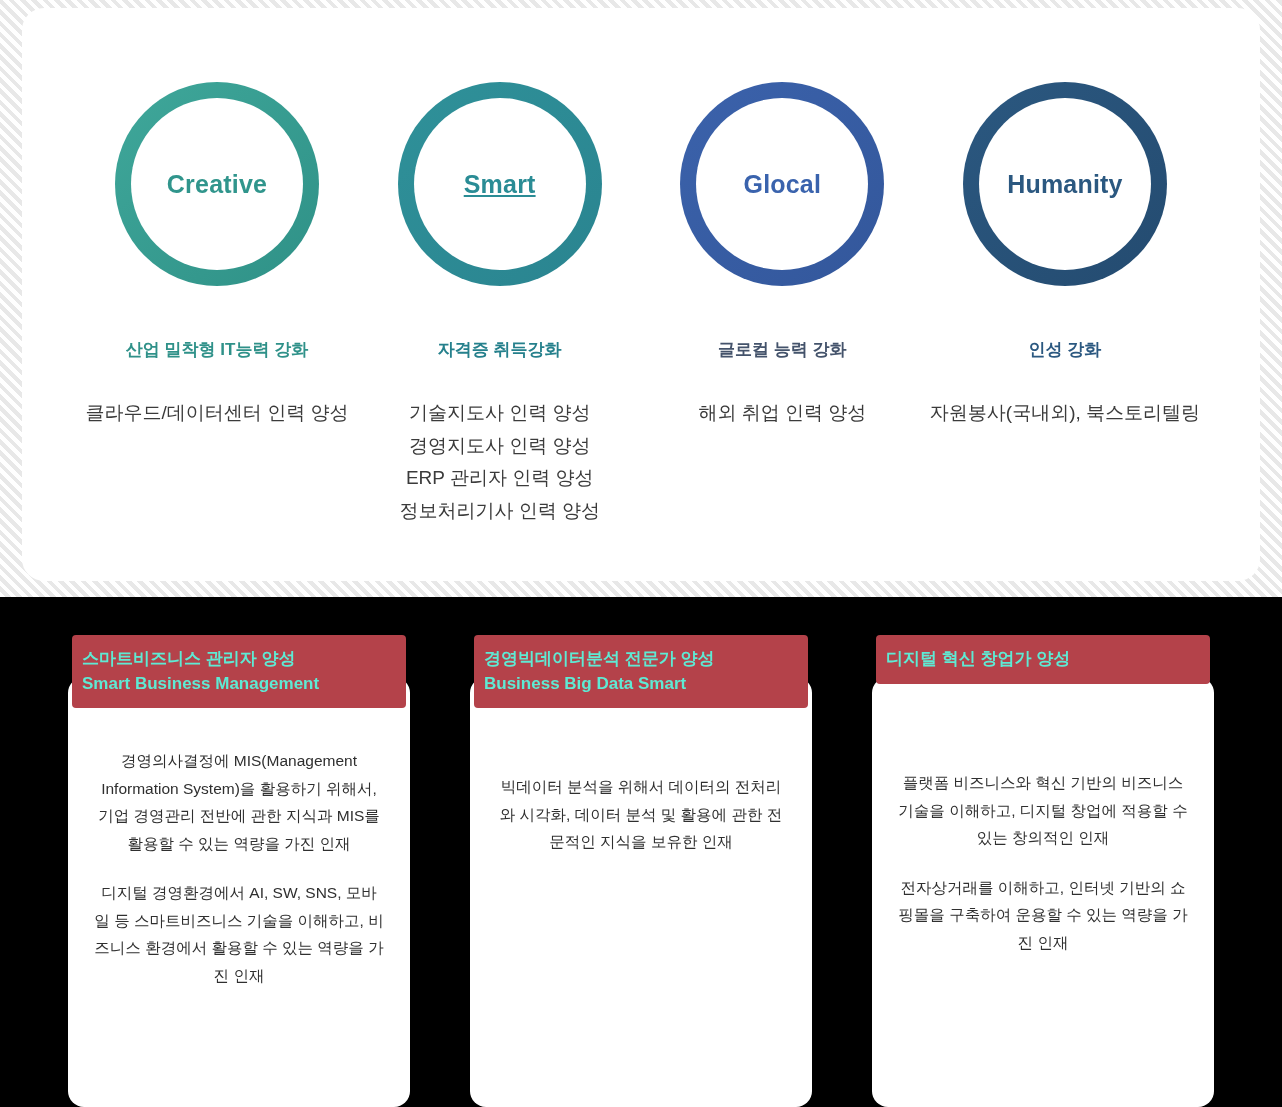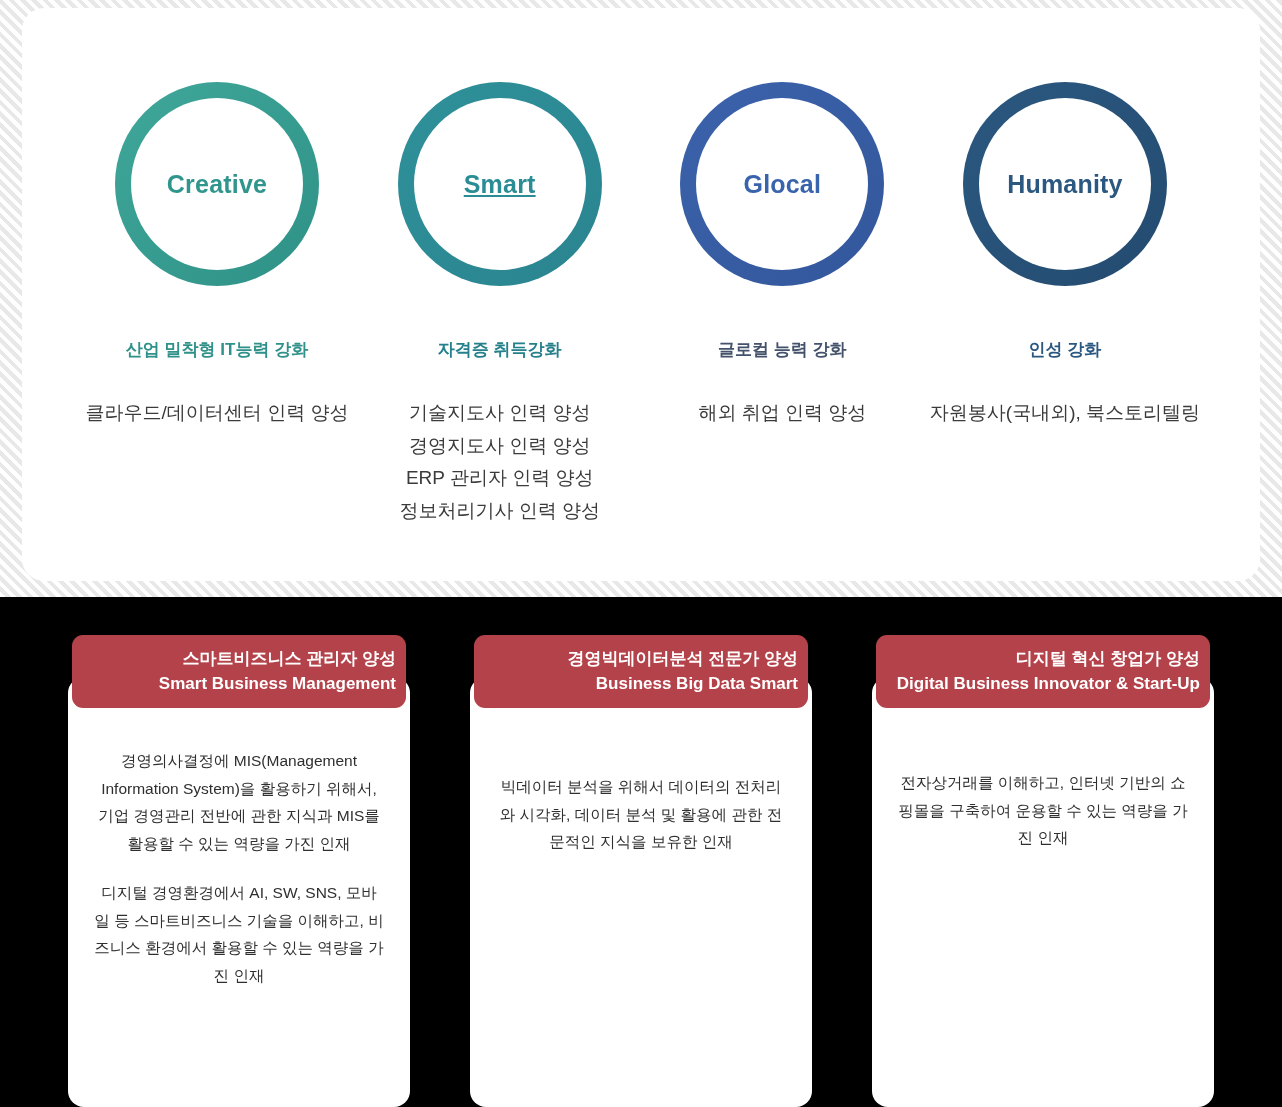--- a/index.html
+++ b/index.html
@@ -121,23 +121,23 @@
     width: 342px;
     min-height: 430px;
     background: #ffffff;
     border-radius: 16px;
     padding: 64px 26px 22px 26px;
   }
   .card-header {
     position: relative;
     z-index: 2;
     background: #b4424a;
-    color: #ffffff;
-    border-radius: 11px;
-    text-align: right;
+    color: #5eead4;
+    border-radius: 4px;
+    text-align: left;
     font-weight: bold;
     font-size: 17px;
     line-height: 1.45;
     padding: 12px 10px;
     width: 334px;
     margin: 0 auto;
   }
   .card-header .ko { display: block; }
   .card-header .en { display: block; }
   .card-text {
@@ -228,23 +228,23 @@
       </div>
       <div class="card-header">
         <span class="ko">경영빅데이터분석 전문가 양성</span>
         <span class="en">Business Big Data Smart</span>
       </div>
     </div>
 
     <div class="card card-3">
       <div class="card-body">
         <div class="card-text">
+          <p>플랫폼 비즈니스와 혁신 기반의 비즈니스 기술을 이해하고, 디지털 창업에 적용할 수 있는 창의적인 인재</p>
           <p>전자상거래를 이해하고, 인터넷 기반의 쇼핑몰을 구축하여 운용할 수 있는 역량을 가진 인재</p>
         </div>
       </div>
       <div class="card-header">
         <span class="ko">디지털 혁신 창업가 양성</span>
-        <span class="en">Digital Business Innovator &amp; Start-Up</span>
       </div>
     </div>
 
   </div>
 </div>
 
 </body></html>

